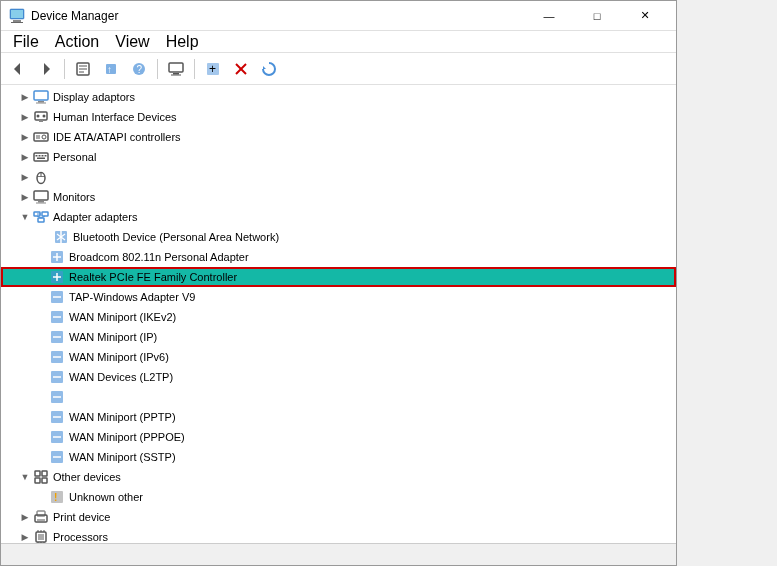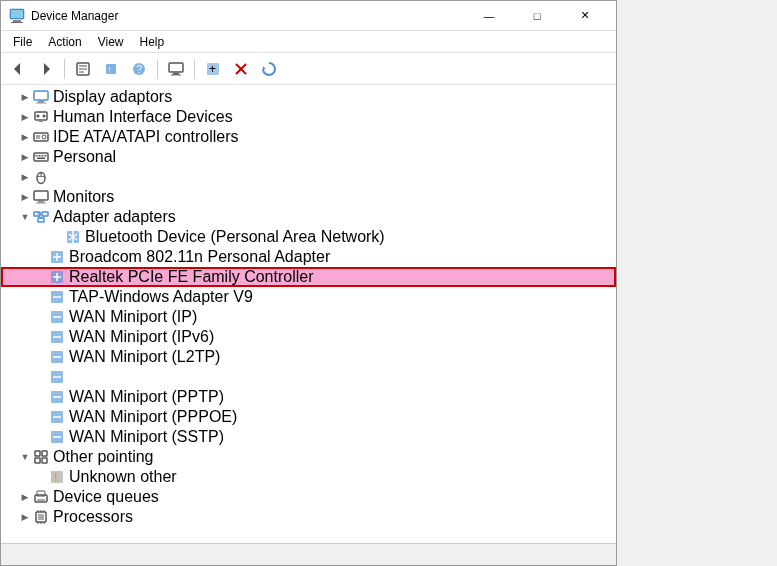--- a/index.html
+++ b/index.html
@@ -7,21 +7,21 @@
       font-family: 'Segoe UI', Tahoma, Geneva, Verdana, sans-serif;
       font-size: 12px;
       background: #f0f0f0;
       width: 777px;
       height: 566px;
       overflow: hidden;
     }
 
     
     .window {
-      width: 617px;
+      width: 677px;
       height: 566px;
       background: #fff;
       border: 1px solid #999;
       display: flex;
       flex-direction: column;
     }
 
     .title-bar {
       background: #fff;
       height: 30px;
@@ -73,21 +73,21 @@
       align-items: center;
       padding: 0 4px;
       background: #fff;
       border-bottom: 1px solid #e0e0e0;
       flex-shrink: 0;
     }
 
     .menu-item {
       padding: 2px 8px;
       cursor: pointer;
-      font-size: 12px;
+      font-size: 16px;
       color: #000;
     }
 
     
     .toolbar {
       height: 32px;
       display: flex;
       align-items: center;
       padding: 0 4px;
       background: #fff;
@@ -171,21 +171,21 @@
       height: 16px;
       margin-right: 4px;
       flex-shrink: 0;
       display: flex;
       align-items: center;
       justify-content: center;
       font-size: 12px;
     }
 
     .tree-label {
-      font-size: 16px;
+      font-size: 11px;
       color: #000;
     }
 
     
     .status-bar {
       height: 22px;
       background: #f0f0f0;
       border-top: 1px solid #ccc;
       display: flex;
       align-items: center;
@@ -393,21 +393,21 @@
               <rect x="9" y="3" width="6" height="4" rx="0.5" fill="none" stroke="#4a90d9" stroke-width="1.5"></rect>
               <rect x="5" y="9" width="6" height="4" rx="0.5" fill="none" stroke="#4a90d9" stroke-width="1.5"></rect>
               <line x1="4" y1="5" x2="8" y2="5" stroke="#4a90d9" stroke-width="1"></line>
               <line x1="12" y1="7" x2="8" y2="9" stroke="#4a90d9" stroke-width="1"></line>
               <line x1="4" y1="7" x2="8" y2="9" stroke="#4a90d9" stroke-width="1"></line>
             </svg>
         </span>
         <span class="tree-label">Adapter adapters</span>
       </div>
 
-      <div class="tree-item" style="padding-left: 16px;">
+      <div class="tree-item" style="padding-left: 4px;">
         <span class="tree-indent"></span>
         <span class="tree-indent"></span>
         <span class="tree-expander" style="visibility:hidden;">▶</span>
         <span class="tree-icon">
           <svg class="svg-icon" viewBox="0 0 16 16">
               <rect x="2" y="2" width="12" height="12" rx="1" fill="#4a90d9" opacity="0.6"></rect>
               <line x1="8" y1="2" x2="8" y2="14" stroke="#fff" stroke-width="1.5"></line>
               <line x1="4" y1="5" x2="12" y2="11" stroke="#fff" stroke-width="1.2"></line>
               <line x1="12" y1="5" x2="4" y2="11" stroke="#fff" stroke-width="1.2"></line>
             </svg>
@@ -422,21 +422,21 @@
         <span class="tree-icon">
           <svg class="svg-icon" viewBox="0 0 16 16">
               <rect x="2" y="2" width="12" height="12" rx="1" fill="#4a90d9" opacity="0.6"></rect>
               <line x1="4" y1="8" x2="12" y2="8" stroke="#fff" stroke-width="1.5"></line>
               <line x1="8" y1="4" x2="8" y2="12" stroke="#fff" stroke-width="1.5"></line>
             </svg>
         </span>
         <span class="tree-label">Broadcom 802.11n Personal Adapter</span>
       </div>
 
-      <div class="tree-item highlighted" style="background:#f9a8d4;">
+      <div class="tree-item highlighted" style="background:#14b8a6;">
         <span class="tree-indent"></span>
         <span class="tree-indent"></span>
         <span class="tree-expander" style="visibility:hidden;">▶</span>
         <span class="tree-icon">
           <svg class="svg-icon" viewBox="0 0 16 16">
               <rect x="2" y="2" width="12" height="12" rx="1" fill="#4a90d9" opacity="0.6"></rect>
               <line x1="4" y1="8" x2="12" y2="8" stroke="#fff" stroke-width="1.5"></line>
               <line x1="8" y1="4" x2="8" y2="12" stroke="#fff" stroke-width="1.5"></line>
             </svg>
         </span>
@@ -449,20 +449,32 @@
         <span class="tree-expander" style="visibility:hidden;">▶</span>
         <span class="tree-icon">
           <svg class="svg-icon" viewBox="0 0 16 16">
               <rect x="2" y="2" width="12" height="12" rx="1" fill="#4a90d9" opacity="0.6"></rect>
               <line x1="4" y1="8" x2="12" y2="8" stroke="#fff" stroke-width="1.5"></line>
             </svg>
         </span>
         <span class="tree-label">TAP-Windows Adapter V9</span>
       </div>
 
+      <div class="tree-item">
+        <span class="tree-indent"></span>
+        <span class="tree-indent"></span>
+        <span class="tree-expander" style="visibility:hidden;">▶</span>
+        <span class="tree-icon">
+          <svg class="svg-icon" viewBox="0 0 16 16">
+              <rect x="2" y="2" width="12" height="12" rx="1" fill="#4a90d9" opacity="0.6"></rect>
+              <line x1="4" y1="8" x2="12" y2="8" stroke="#fff" stroke-width="1.5"></line>
+            </svg>
+        </span>
+        <span class="tree-label">WAN Miniport (IKEv2)</span>
+      </div>
 
       <div class="tree-item">
         <span class="tree-indent"></span>
         <span class="tree-indent"></span>
         <span class="tree-expander" style="visibility:hidden;">▶</span>
         <span class="tree-icon">
           <svg class="svg-icon" viewBox="0 0 16 16">
               <rect x="2" y="2" width="12" height="12" rx="1" fill="#4a90d9" opacity="0.6"></rect>
               <line x1="4" y1="8" x2="12" y2="8" stroke="#fff" stroke-width="1.5"></line>
             </svg>
@@ -486,21 +498,21 @@
       <div class="tree-item">
         <span class="tree-indent"></span>
         <span class="tree-indent"></span>
         <span class="tree-expander" style="visibility:hidden;">▶</span>
         <span class="tree-icon">
           <svg class="svg-icon" viewBox="0 0 16 16">
               <rect x="2" y="2" width="12" height="12" rx="1" fill="#4a90d9" opacity="0.6"></rect>
               <line x1="4" y1="8" x2="12" y2="8" stroke="#fff" stroke-width="1.5"></line>
             </svg>
         </span>
-        <span class="tree-label">WAN Miniport (L2TP)</span>
+        <span class="tree-label">WAN Devices (L2TP)</span>
       </div>
 
       <div class="tree-item">
         <span class="tree-indent"></span>
         <span class="tree-indent"></span>
         <span class="tree-expander" style="visibility:hidden;">▶</span>
         <span class="tree-icon">
           <svg class="svg-icon" viewBox="0 0 16 16">
               <rect x="2" y="2" width="12" height="12" rx="1" fill="#4a90d9" opacity="0.6"></rect>
               <line x1="4" y1="8" x2="12" y2="8" stroke="#fff" stroke-width="1.5"></line>
@@ -551,21 +563,21 @@
         <span class="tree-indent"></span>
         <span class="tree-expander">▼</span>
         <span class="tree-icon">
           <svg class="svg-icon" viewBox="0 0 16 16">
               <rect x="2" y="2" width="5" height="5" rx="0.5" fill="none" stroke="#555" stroke-width="1.5"></rect>
               <rect x="9" y="2" width="5" height="5" rx="0.5" fill="none" stroke="#555" stroke-width="1.5"></rect>
               <rect x="2" y="9" width="5" height="5" rx="0.5" fill="none" stroke="#555" stroke-width="1.5"></rect>
               <rect x="9" y="9" width="5" height="5" rx="0.5" fill="none" stroke="#555" stroke-width="1.5"></rect>
             </svg>
         </span>
-        <span class="tree-label">Other pointing</span>
+        <span class="tree-label">Other devices</span>
       </div>
 
       <div class="tree-item">
         <span class="tree-indent"></span>
         <span class="tree-indent"></span>
         <span class="tree-expander" style="visibility:hidden;">▶</span>
         <span class="tree-icon">
           <svg class="svg-icon" viewBox="0 0 16 16">
             <rect x="2" y="2" width="12" height="12" rx="1" fill="#888" opacity="0.5"></rect>
             <text x="5" y="12" font-size="10" fill="#f0a000" font-weight="bold">!</text>
@@ -577,21 +589,21 @@
       <div class="tree-item">
         <span class="tree-indent"></span>
         <span class="tree-expander">▶</span>
         <span class="tree-icon">
           <svg class="svg-icon" viewBox="0 0 16 16">
               <rect x="2" y="6" width="12" height="7" rx="1" fill="none" stroke="#555" stroke-width="1.5"></rect>
               <rect x="4" y="2" width="8" height="5" rx="0.5" fill="none" stroke="#555" stroke-width="1"></rect>
               <rect x="4" y="10" width="8" height="2" fill="#aaa"></rect>
             </svg>
         </span>
-        <span class="tree-label">Device queues</span>
+        <span class="tree-label">Print device</span>
       </div>
 
       <div class="tree-item">
         <span class="tree-indent"></span>
         <span class="tree-expander">▶</span>
         <span class="tree-icon">
           <svg class="svg-icon" viewBox="0 0 16 16">
               <rect x="3" y="3" width="10" height="10" rx="1" fill="none" stroke="#555" stroke-width="1.5"></rect>
               <rect x="5" y="5" width="6" height="6" fill="#aaa"></rect>
               <line x1="5" y1="1" x2="5" y2="3" stroke="#555" stroke-width="1"></line>

